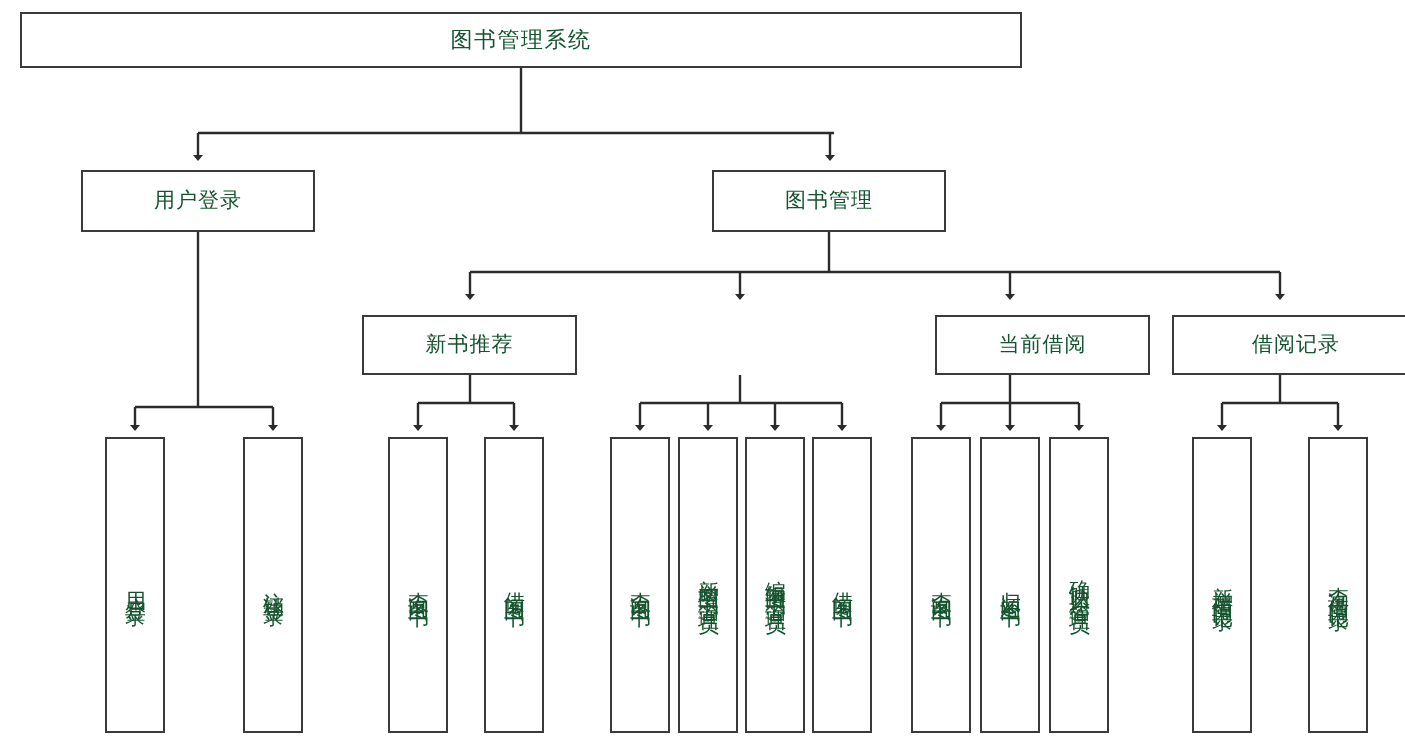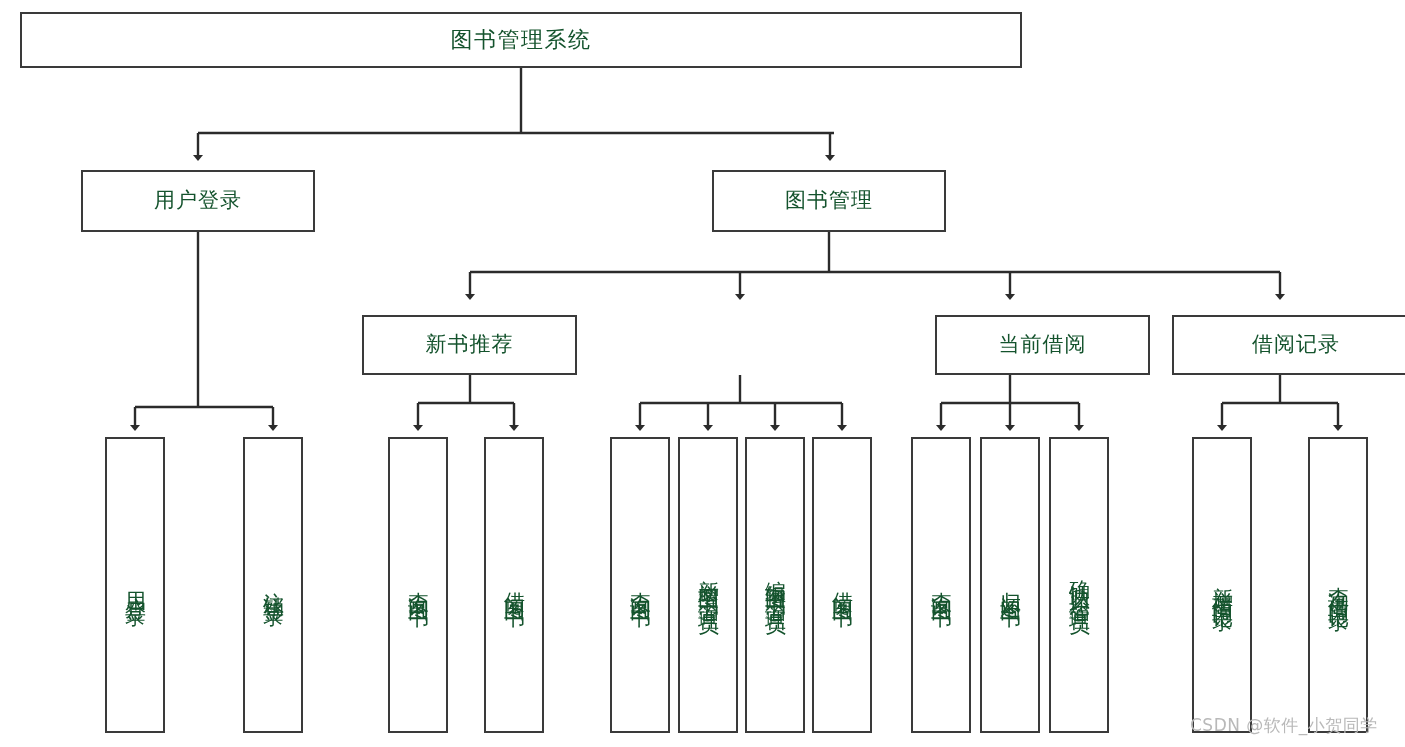--- a/index.html
+++ b/index.html
@@ -185,17 +185,14 @@
     <span class="label">确认归还（管理员）</span>
   </div>
 
   <div class="node vert" style="left:1192px; top:437px; width:60px; height:296px;">
     <span class="label">新增借阅记录</span>
   </div>
   <div class="node vert" style="left:1308px; top:437px; width:60px; height:296px;">
     <span class="label">查询借阅记录</span>
   </div>
 
-  <div class="watermark" style="left:1190px; top:714px;">
-    <span>CSDN @软件_小贺同学</span>
-  </div>
 
 </div>
 
 </body></html>

